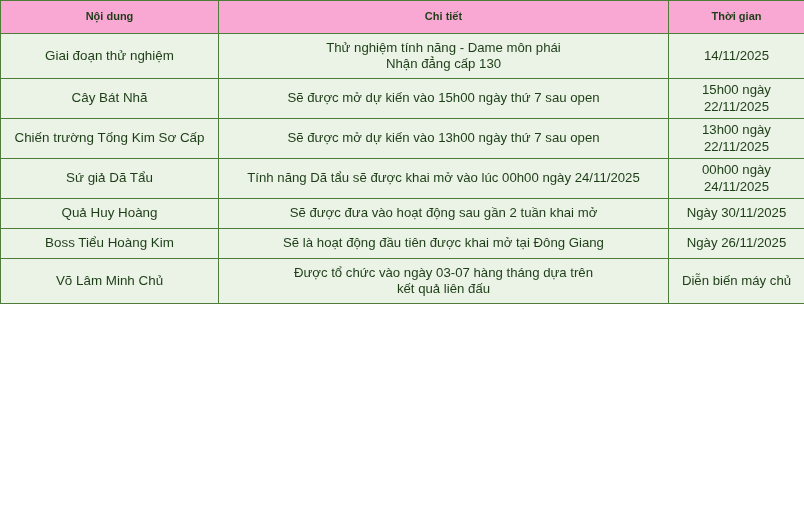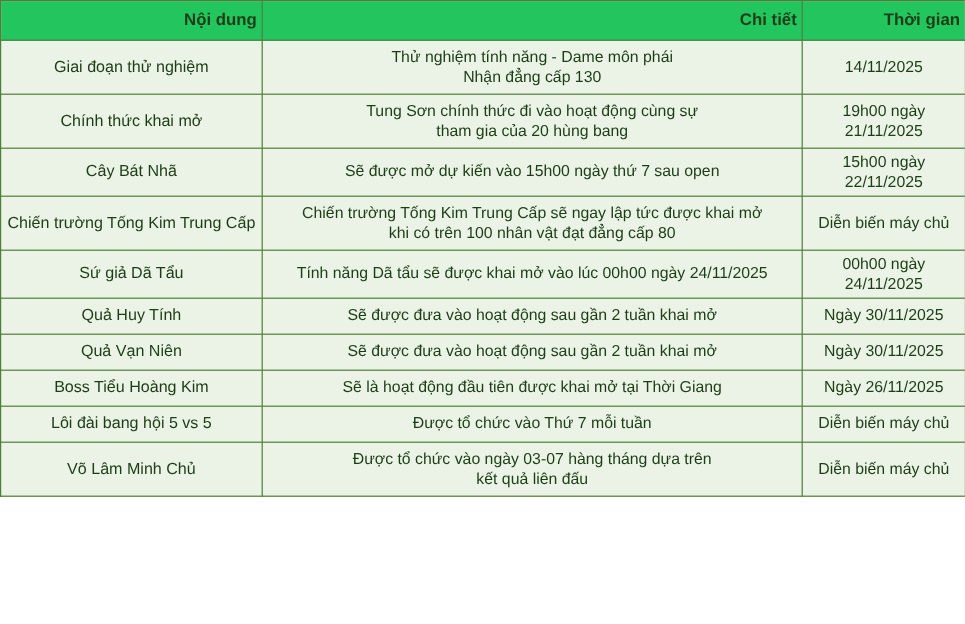--- a/index.html
+++ b/index.html
@@ -27,25 +27,24 @@
   table.schedule td {
     border: 1px solid #4e7d3a;
     color: #1d3d17;
     text-align: center;
     vertical-align: middle;
     padding: 3px 4px;
     line-height: 1.25;
     background: #eaf3e5;
   }
   table.schedule thead th {
-    font-size: 14px;
+    font-size: 11px;
     font-weight: bold;
-    background: #22c55e;
+    background: #f9a8d4;
     height: 26px;
-    text-align: right;
   }
   table.schedule tbody td {
     font-size: 13.2px;
   }
   table.schedule tbody tr td.col-name {
     font-size: 13.4px;
   }
   table.schedule tbody tr.tall td {
     height: 38px;
   }
@@ -76,93 +75,64 @@
       <tr class="tall">
         <td class="col-name">Giai đoạn thử nghiệm</td>
         <td class="col-detail">
           <div class="cell-lines">
             <div>Thử nghiệm tính năng - Dame môn phái</div>
             <div>Nhận đẳng cấp 130</div>
           </div>
         </td>
         <td class="col-time">14/11/2025</td>
       </tr>
-      <tr class="tall">
-        <td class="col-name">Chính thức khai mở</td>
-        <td class="col-detail">
-          <div class="cell-lines">
-            <div>Tung Sơn chính thức đi vào hoạt động cùng sự</div>
-            <div>tham gia của 20 hùng bang</div>
-          </div>
-        </td>
-        <td class="col-time">19h00 ngày 21/11/2025</td>
-      </tr>
       <tr class="short">
         <td class="col-name">Cây Bát Nhã</td>
         <td class="col-detail">
           <div class="cell-lines">
             <div>Sẽ được mở dự kiến vào 15h00 ngày thứ 7 sau open</div>
           </div>
         </td>
         <td class="col-time">15h00 ngày 22/11/2025</td>
       </tr>
-      <tr class="tall">
-        <td class="col-name">Chiến trường Tống Kim Trung Cấp</td>
+      <tr class="short">
+        <td class="col-name">Chiến trường Tống Kim Sơ Cấp</td>
         <td class="col-detail">
           <div class="cell-lines">
-            <div>Chiến trường Tống Kim Trung Cấp sẽ ngay lập tức được khai mở</div>
-            <div>khi có trên 100 nhân vật đạt đẳng cấp 80</div>
+            <div>Sẽ được mở dự kiến vào 13h00 ngày thứ 7 sau open</div>
           </div>
         </td>
-        <td class="col-time">Diễn biến máy chủ</td>
+        <td class="col-time">13h00 ngày 22/11/2025</td>
       </tr>
       <tr class="short">
         <td class="col-name">Sứ giả Dã Tẩu</td>
         <td class="col-detail">
           <div class="cell-lines">
             <div>Tính năng Dã tẩu sẽ được khai mở vào lúc 00h00 ngày 24/11/2025</div>
           </div>
         </td>
         <td class="col-time">00h00 ngày 24/11/2025</td>
       </tr>
       <tr class="short">
-        <td class="col-name">Quả Huy Tính</td>
-        <td class="col-detail">
-          <div class="cell-lines">
-            <div>Sẽ được đưa vào hoạt động sau gần 2 tuần khai mở</div>
-          </div>
-        </td>
-        <td class="col-time">Ngày 30/11/2025</td>
-      </tr>
-      <tr class="short">
-        <td class="col-name">Quả Vạn Niên</td>
+        <td class="col-name">Quả Huy Hoàng</td>
         <td class="col-detail">
           <div class="cell-lines">
             <div>Sẽ được đưa vào hoạt động sau gần 2 tuần khai mở</div>
           </div>
         </td>
         <td class="col-time">Ngày 30/11/2025</td>
       </tr>
       <tr class="short">
         <td class="col-name">Boss Tiểu Hoàng Kim</td>
         <td class="col-detail">
           <div class="cell-lines">
-            <div>Sẽ là hoạt động đầu tiên được khai mở tại Thời Giang</div>
+            <div>Sẽ là hoạt động đầu tiên được khai mở tại Đông Giang</div>
           </div>
         </td>
         <td class="col-time">Ngày 26/11/2025</td>
-      </tr>
-      <tr class="short">
-        <td class="col-name">Lôi đài bang hội 5 vs 5</td>
-        <td class="col-detail">
-          <div class="cell-lines">
-            <div>Được tổ chức vào Thứ 7 mỗi tuần</div>
-          </div>
-        </td>
-        <td class="col-time">Diễn biến máy chủ</td>
       </tr>
       <tr class="tall">
         <td class="col-name">Võ Lâm Minh Chủ</td>
         <td class="col-detail">
           <div class="cell-lines">
             <div>Được tổ chức vào ngày 03-07 hàng tháng dựa trên</div>
             <div>kết quả liên đấu</div>
           </div>
         </td>
         <td class="col-time">Diễn biến máy chủ</td>

